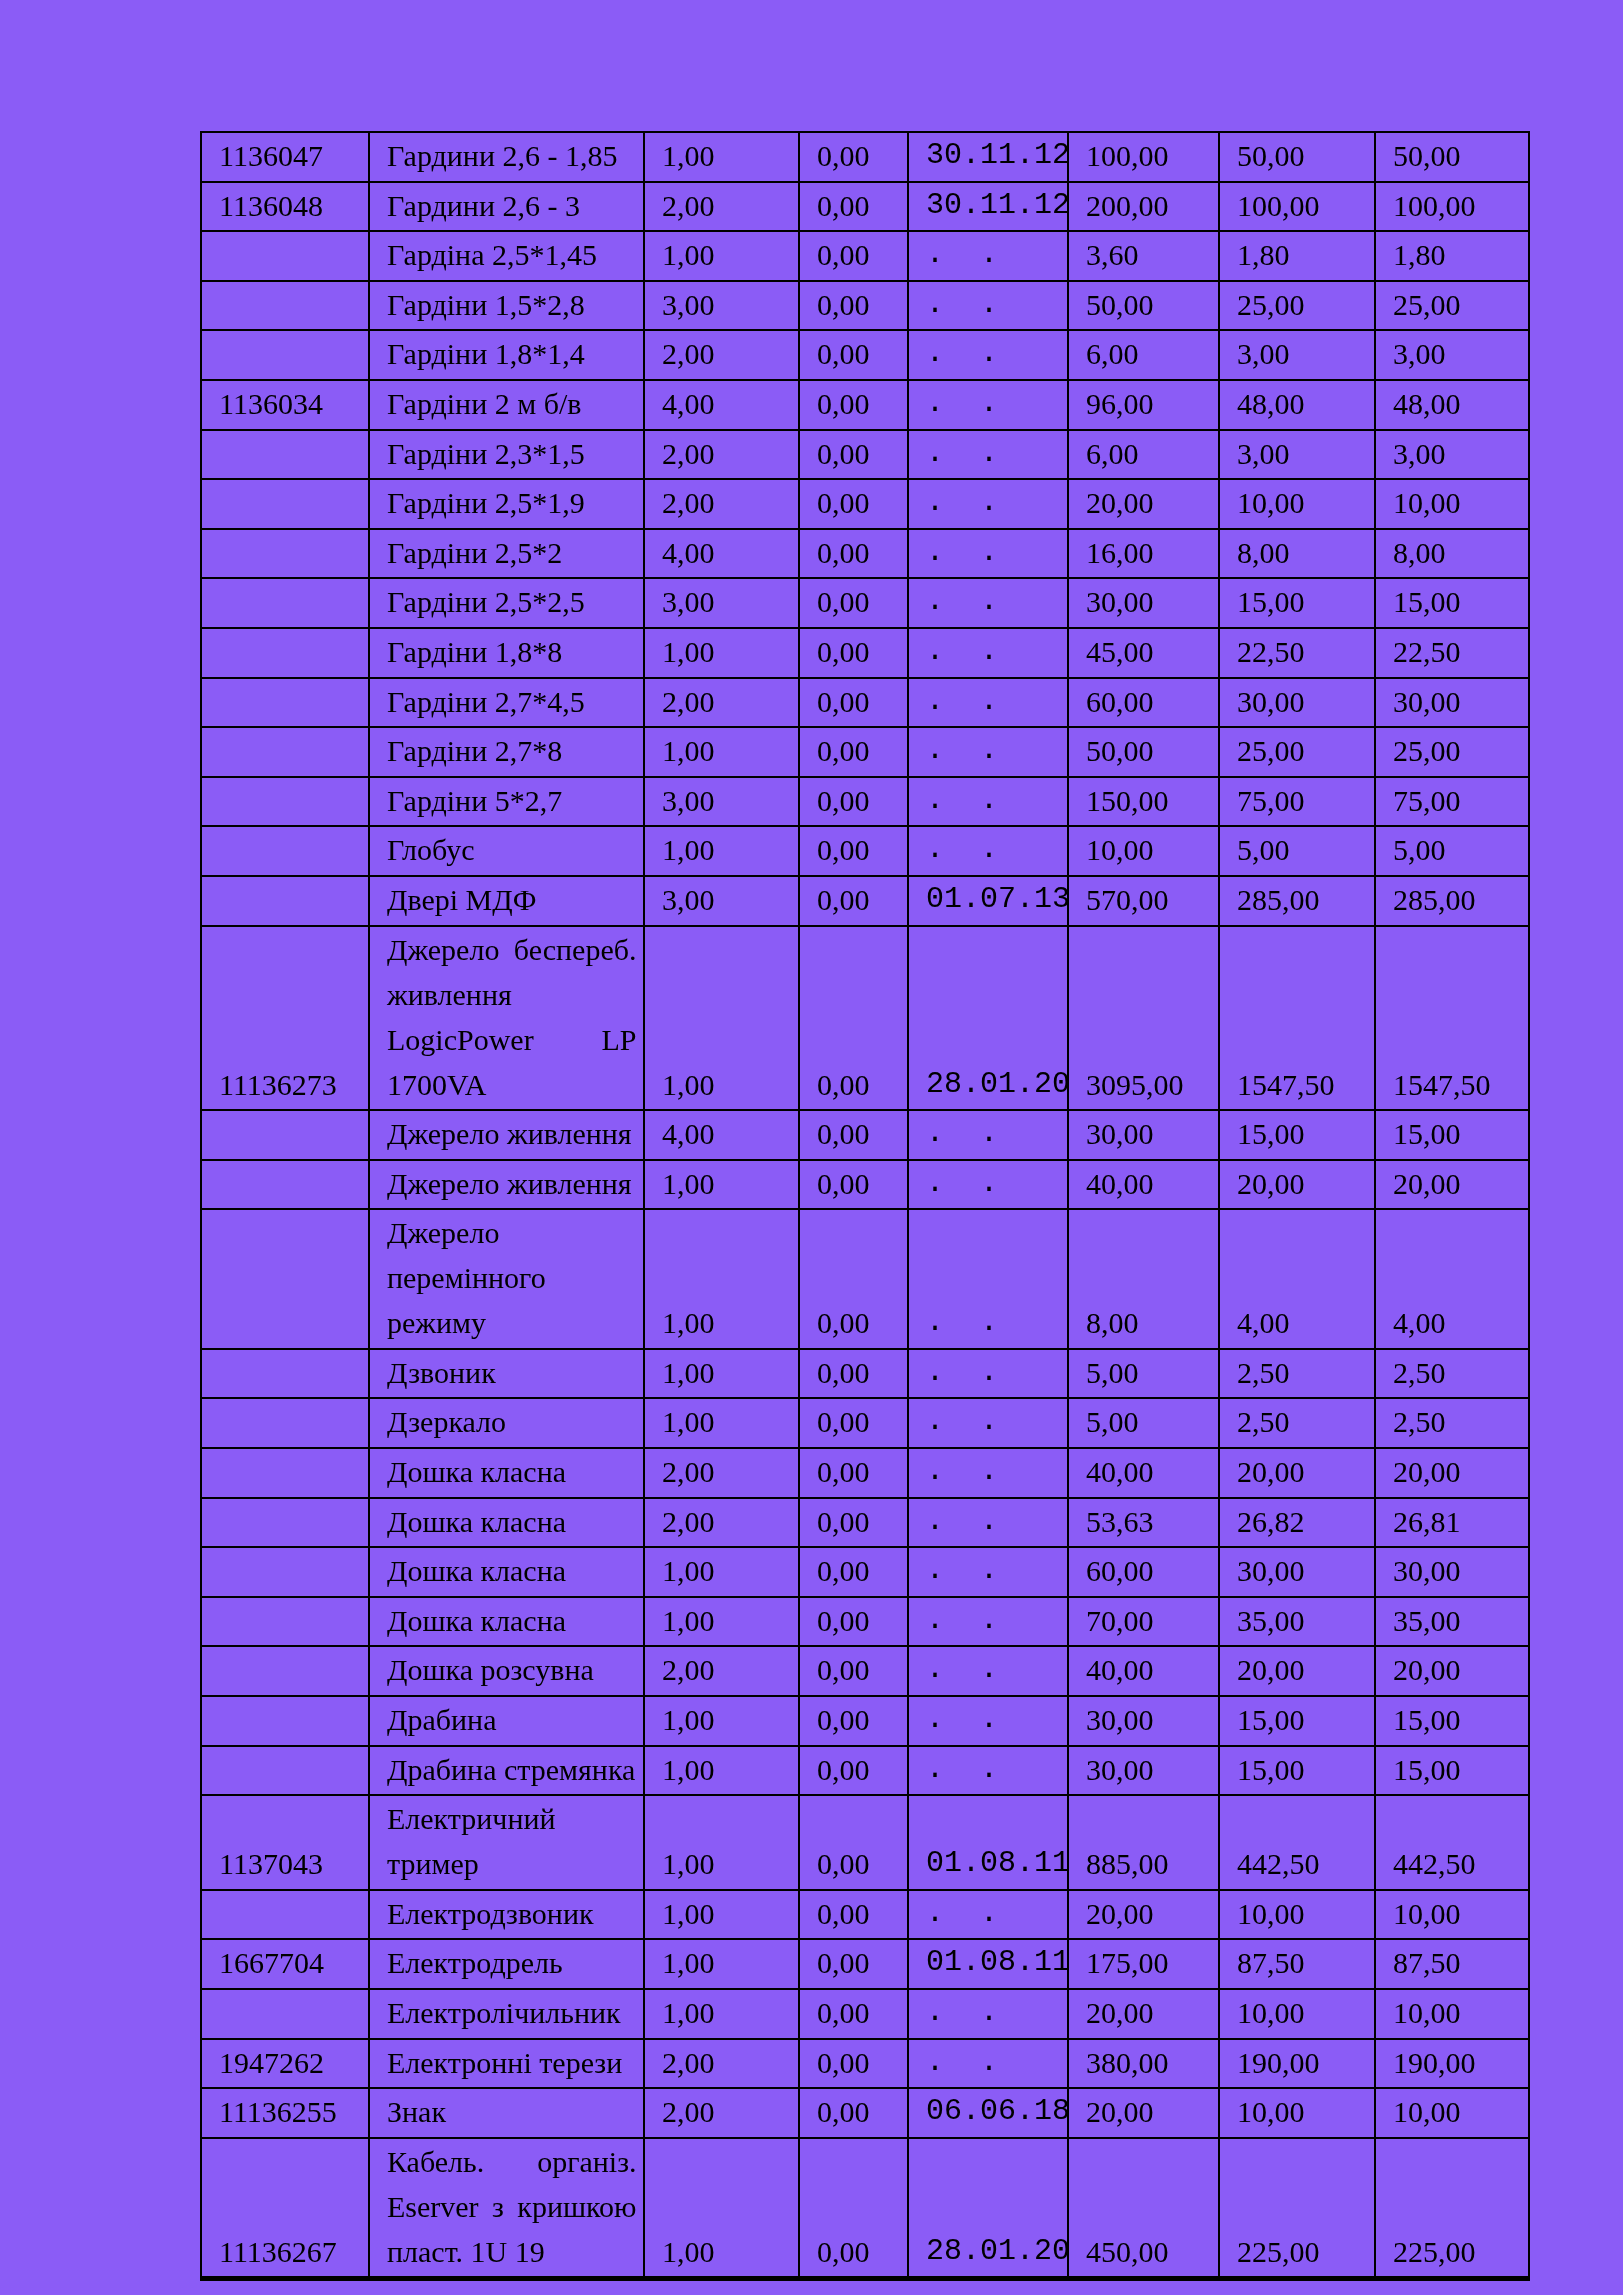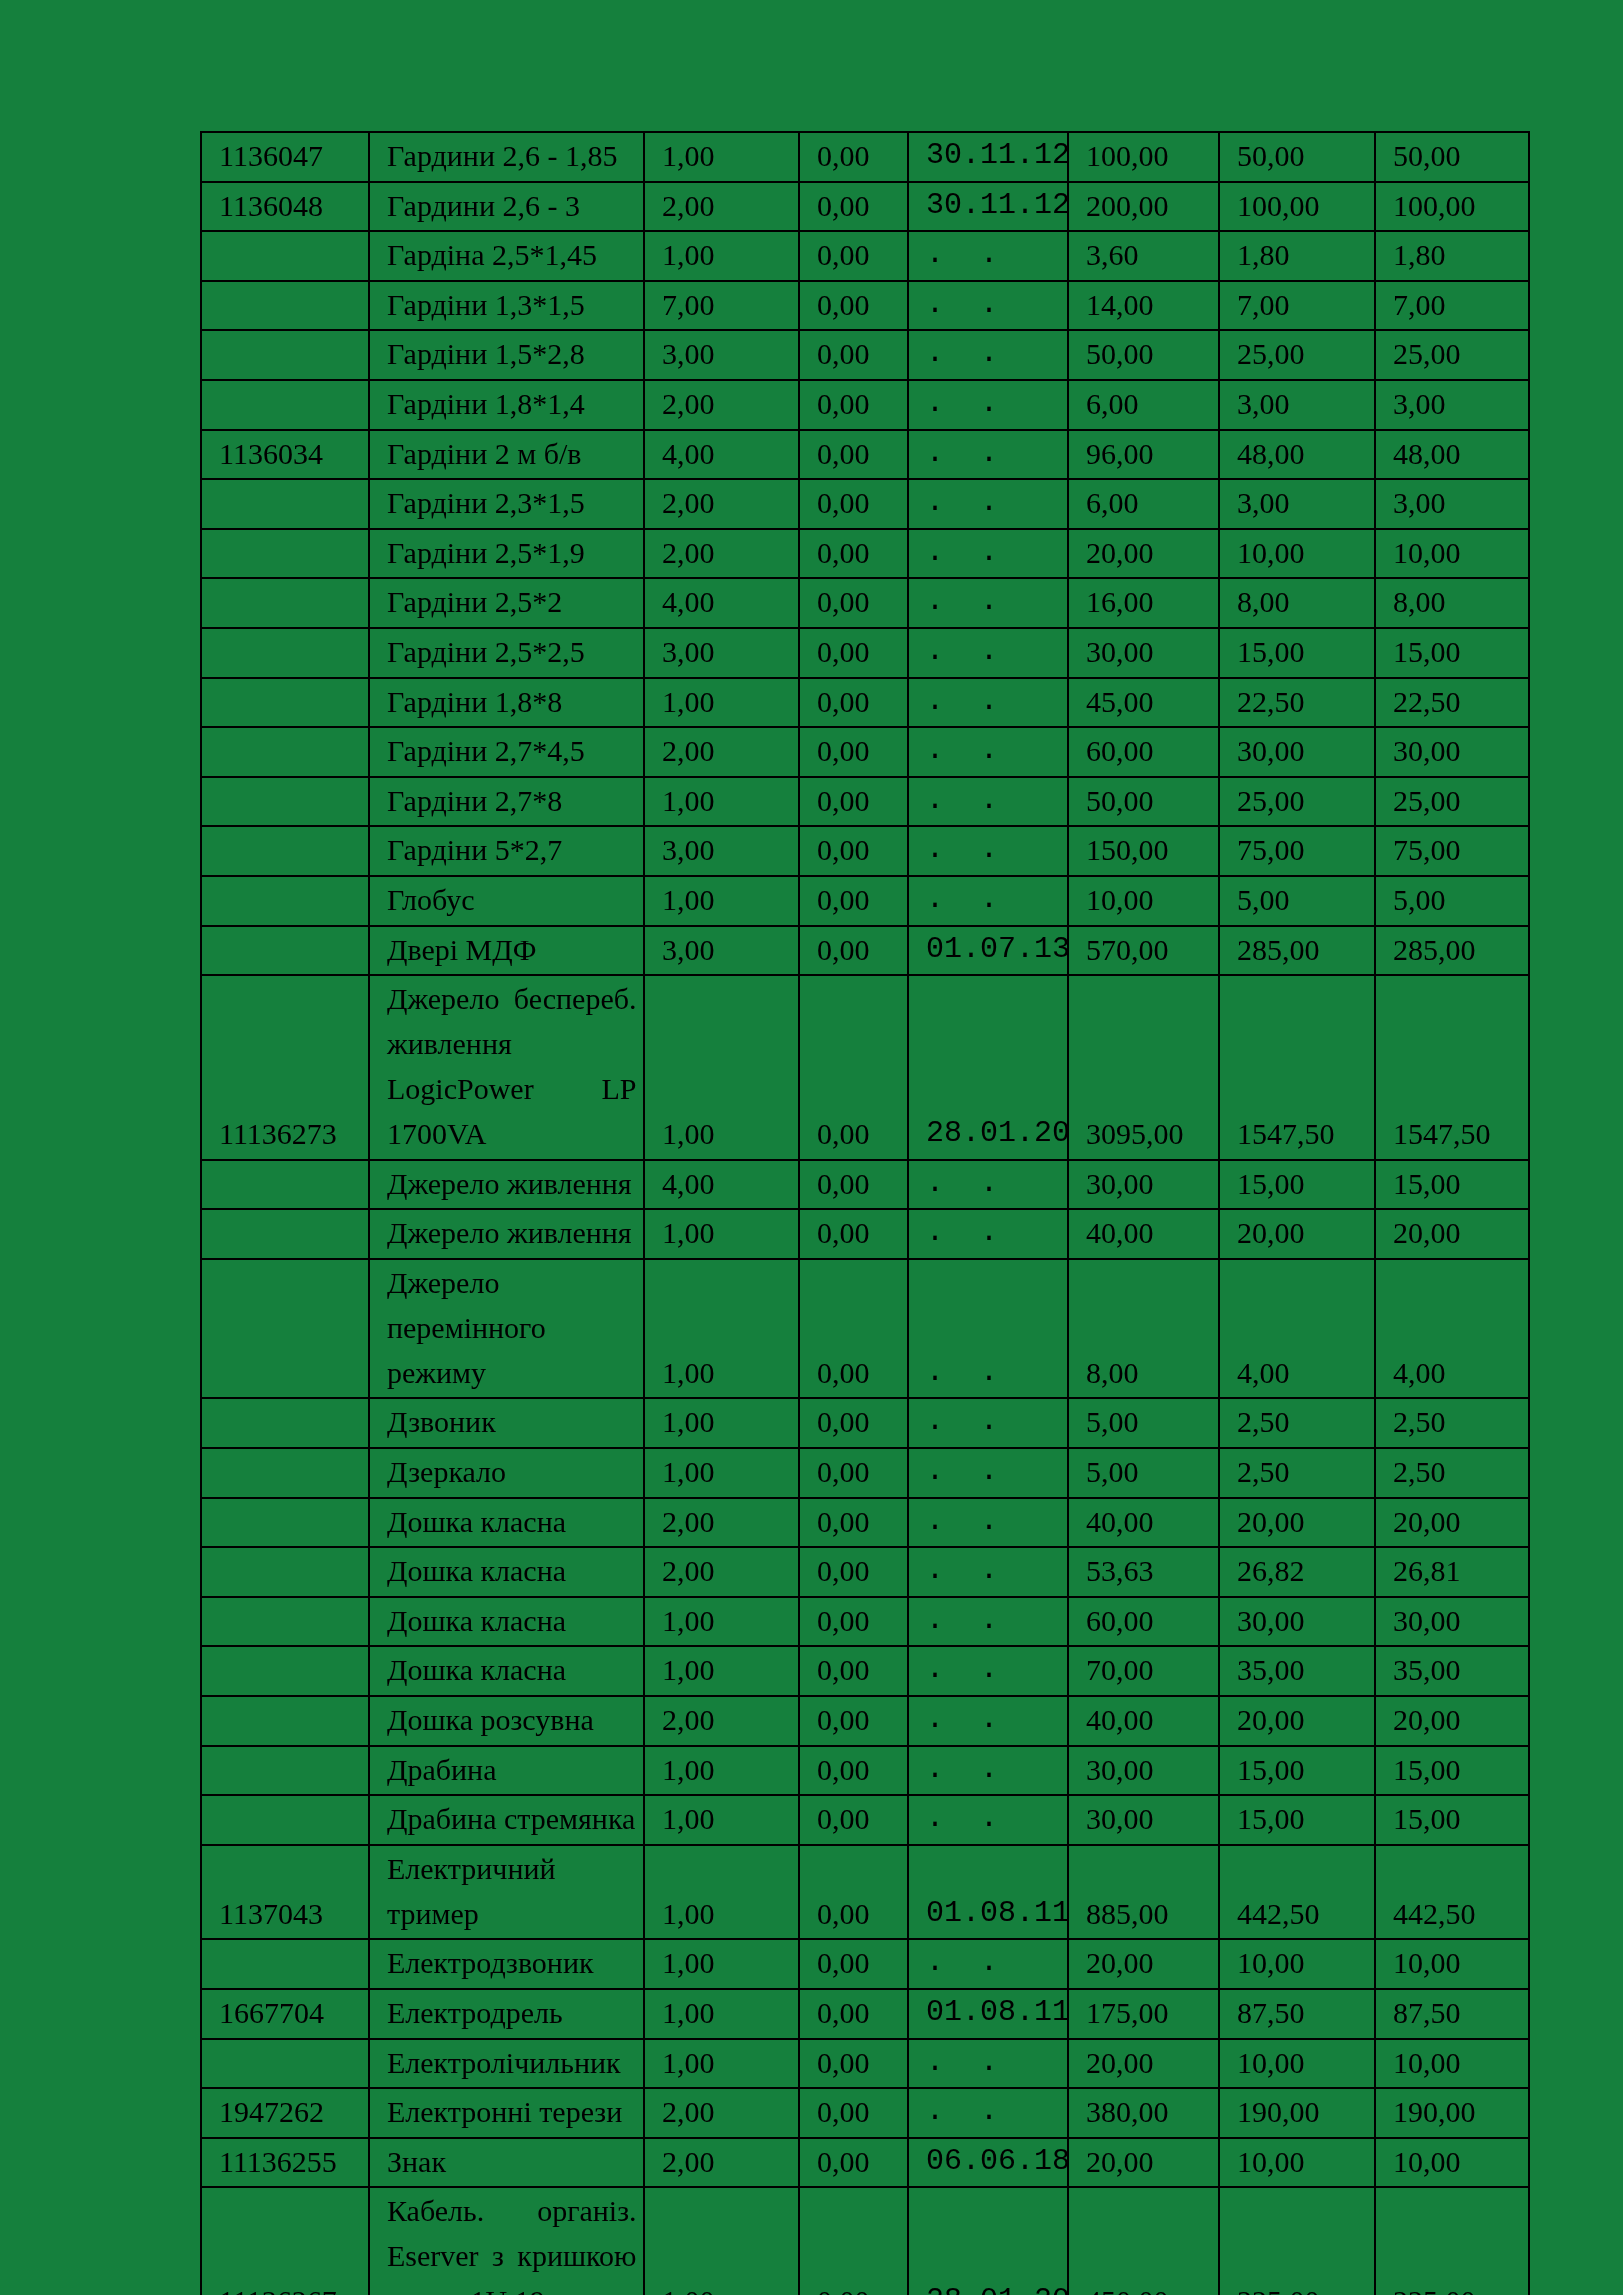--- a/index.html
+++ b/index.html
@@ -8,21 +8,21 @@
     width: 1623px;
     height: 2295px;
     background: #ffffff;
     font-family: "Liberation Serif", "DejaVu Serif", serif;
     color: #000000;
   }
   .page {
     position: relative;
     width: 1623px;
     height: 2295px;
-    background: #15803d;
+    background: #8b5cf6;
     overflow: hidden;
   }
   table.inv {
     position: absolute;
     left: 200px;
     top: 131px;
     width: 1328px;
     border-collapse: collapse;
     table-layout: fixed;
     border: 2.6px solid #000000;
@@ -91,30 +91,20 @@
     <td class="c-name">Гардіна 2,5*1,45</td>
     <td class="c-qty">1,00</td>
     <td class="c-qty2">0,00</td>
     <td class="c-date">.  .</td>
     <td class="c-sum">3,60</td>
     <td class="c-h1">1,80</td>
     <td class="c-h2">1,80</td>
   </tr>
         <tr>
     <td class="c-id"></td>
-    <td class="c-name">Гардіни 1,3*1,5</td>
-    <td class="c-qty">7,00</td>
-    <td class="c-qty2">0,00</td>
-    <td class="c-date">.  .</td>
-    <td class="c-sum">14,00</td>
-    <td class="c-h1">7,00</td>
-    <td class="c-h2">7,00</td>
-  </tr>
-        <tr>
-    <td class="c-id"></td>
     <td class="c-name">Гардіни 1,5*2,8</td>
     <td class="c-qty">3,00</td>
     <td class="c-qty2">0,00</td>
     <td class="c-date">.  .</td>
     <td class="c-sum">50,00</td>
     <td class="c-h1">25,00</td>
     <td class="c-h2">25,00</td>
   </tr>
         <tr>
     <td class="c-id"></td>

